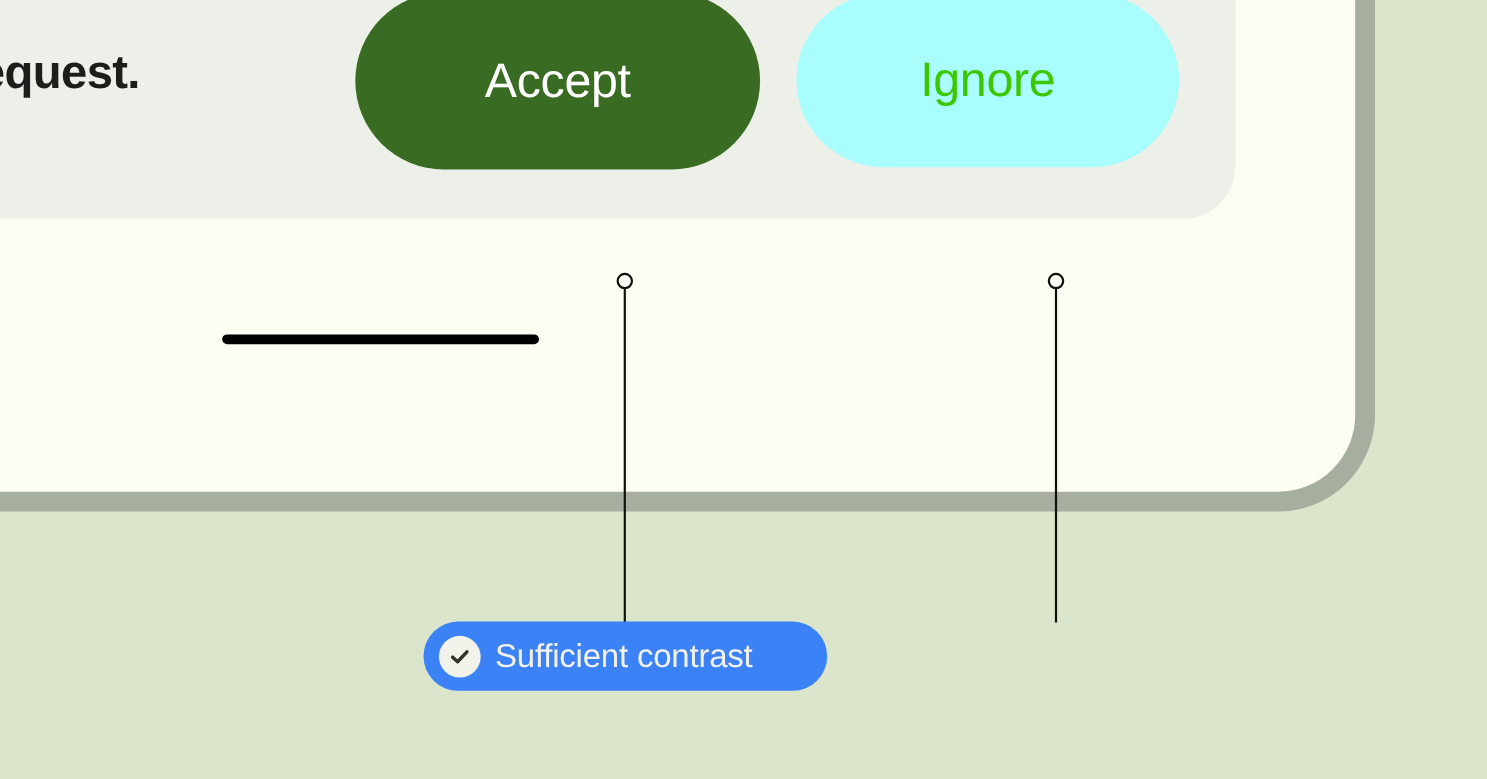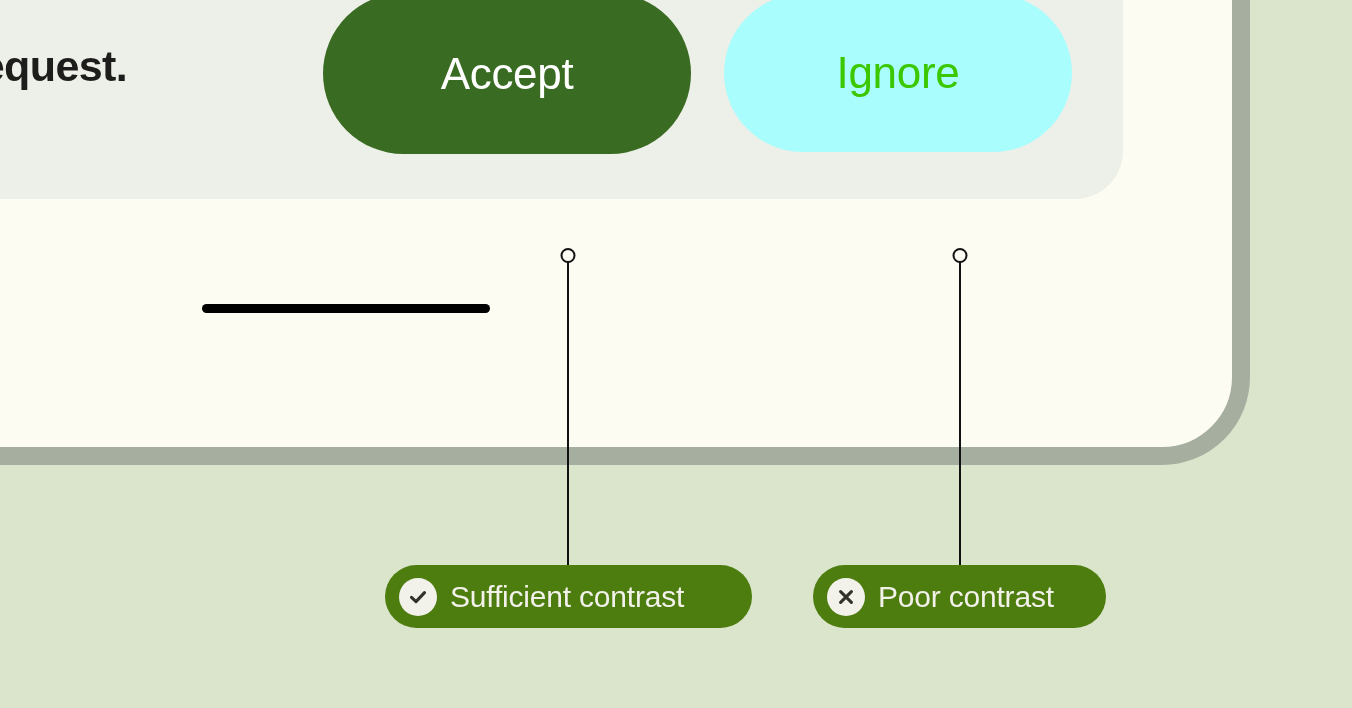--- a/index.html
+++ b/index.html
@@ -108,21 +108,21 @@
   
   #annotation-layer {
     position: absolute;
     inset: 0;
     pointer-events: none;
   }
 
   .callout-pill {
     position: absolute;
     height: 63px;
-    background: #4d7c0f;
+    background: #3b82f6;
     border-radius: 999px;
     display: flex;
     align-items: center;
     padding: 0 22px 0 14px;
     box-sizing: border-box;
     gap: 13px;
     cursor: default;
   }
   #callout-sufficient { left: 385px; top: 565px; width: 367px; }
   #callout-poor       { left: 813px; top: 565px; width: 293px; }
@@ -176,22 +176,14 @@
 
   <div class="callout-pill" id="callout-sufficient">
     <span class="callout-badge">
       <svg width="24" height="24" viewBox="0 0 24 24" aria-hidden="true">
         <path d="M5.5 12.4 L10 16.6 L18.5 7.6" fill="none" stroke="#32322b" stroke-width="3.1" stroke-linecap="round" stroke-linejoin="round"></path>
       </svg>
     </span>
     <span class="callout-text">Sufficient contrast</span>
   </div>
 
-  <div class="callout-pill" id="callout-poor">
-    <span class="callout-badge">
-      <svg width="24" height="24" viewBox="0 0 24 24" aria-hidden="true">
-        <path d="M6.6 6.6 L17.4 17.4 M17.4 6.6 L6.6 17.4" fill="none" stroke="#32322b" stroke-width="3.1" stroke-linecap="round"></path>
-      </svg>
-    </span>
-    <span class="callout-text">Poor contrast</span>
-  </div>
 
 </div>
 
 </body></html>

